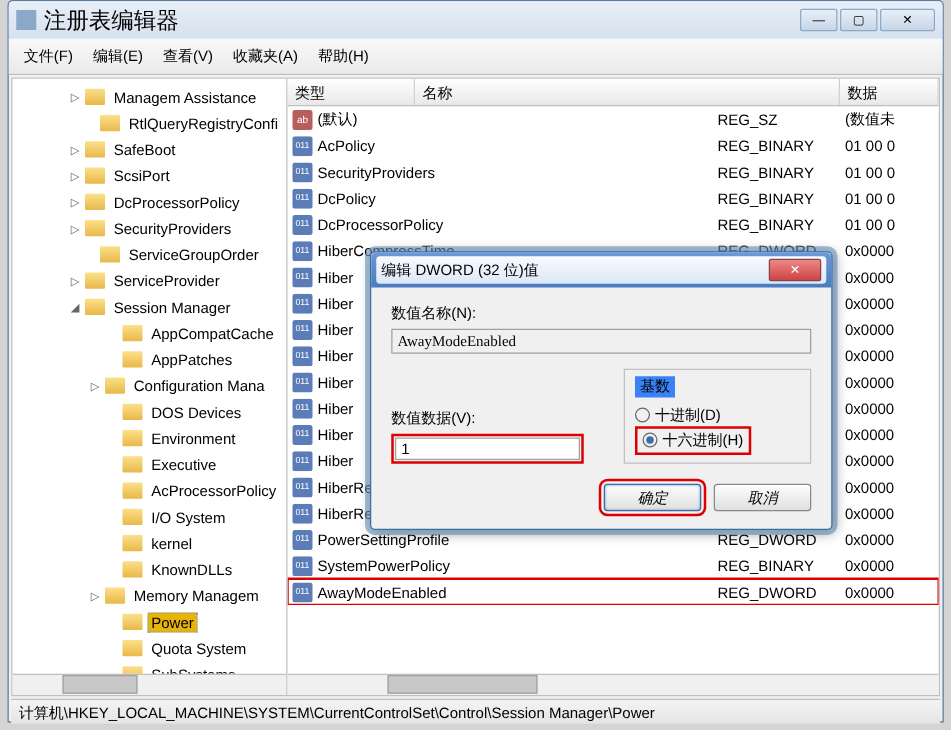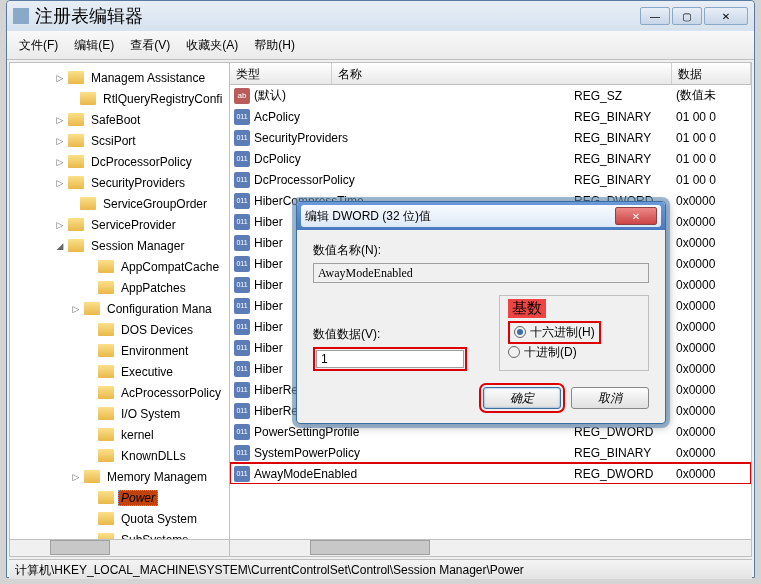--- a/index.html
+++ b/index.html
@@ -14,21 +14,21 @@
 .win-btn.close { width: 44px; }
 
 .menubar { height: 22px; background: linear-gradient(#f8f8f8,#eaeaea); border-bottom: 1px solid #c0c0c0; display: flex; align-items: center; padding: 14px 4px; }
 .menu-item { padding: 2px 8px; cursor: default; }
 
 .content { display: flex; height: 495px; background: #fff; margin: 2px; border: 1px solid #c0c0c0; }
 
 .tree-pane { width: 220px; border-right: 1px solid #c0c0c0; overflow: hidden; position: relative; }
 .tree { padding: 4px 0 4px 2px; }
 .tree-node { display: flex; align-items: center; height: 21px; padding-left: var(--indent, 20px); white-space: nowrap; }
-.tree-node.selected .label { background: #c2410c; border: 1px dotted #7aa4d0; padding: 0 2px; font-style: italic; }
+.tree-node.selected .label { background: #eab308; border: 1px dotted #7aa4d0; padding: 0 2px; }
 .expander { width: 12px; height: 12px; display:inline-flex; align-items:center; justify-content:center; color:#666; font-size:9px; margin-right: 2px; }
 .folder-icon { width: 16px; height: 13px; background: linear-gradient(#fce08a,#e8b84a); border-radius: 1px; margin-right: 4px; flex-shrink:0; }
 .tree-node .label { padding: 1px 3px; }
 
 .list-pane { flex: 1; position: relative; overflow: hidden; }
 .list-header { height: 22px; background: linear-gradient(#fff,#e8e8e8); border-bottom: 1px solid #c0c0c0; display: flex; }
 .list-header-col { border-right: 1px solid #d0d0d0; padding: 3px 6px; }
 .col-name { width: 340px; }
 .col-type { width: 102px; }
 .col-data { flex: 1; }
@@ -59,21 +59,21 @@
 .dialog-title .inner { position:relative; z-index:1; display:flex; width:100%; align-items:center; }
 .dialog-close { width:42px; height:18px; background:linear-gradient(#e88,#c44); border:1px solid #844; border-radius:2px; display:flex;align-items:center;justify-content:center; color:#fff; font-size:10px; }
 .dialog-body { padding: 12px 16px 14px; }
 .field-label { margin-bottom: 4px; }
 .field-input { width: 100%; height: 20px; border: 1px solid #a0a0a0; padding: 2px 4px; background:#fff; font-family:"SimSun"; }
 .field-input[readonly] { background:#f0f0f0; }
 .row2 { display:flex; margin-top: 10px; gap: 20px; align-items: flex-end; }
 .value-col { flex: 1; }
 .radix-col { width: 150px; }
 .radix-group { border:1px solid #c0c0c0; padding: 6px 8px 8px; margin-top: 2px; }
-.radix-legend { font-size:15px; background:#ef4444; padding:0 4px; margin-top:-14px; margin-bottom:4px; display:inline-block; }
+.radix-legend { font-size:12px; background:#3b82f6; padding:0 4px; margin-top:-14px; margin-bottom:4px; display:inline-block; }
 .radio-row { display:flex; align-items:center; height:20px; gap:4px; }
 .radio { width:12px; height:12px; border-radius:50%; border:1px solid #666; display:inline-flex; align-items:center; justify-content:center; }
 .radio.checked::after { content:""; width:6px; height:6px; background:#3a6ea5; border-radius:50%; }
 .value-input-wrap { border:2px solid #d00; display:inline-block; padding:1px; }
 .value-input-wrap input { width: 148px; height:18px; border:1px solid #a0a0a0; padding:1px 4px; }
 .radix-highlight { border:2px solid #d00; padding:1px 4px; display:inline-flex; align-items:center; }
 .dialog-buttons { display:flex; justify-content:flex-end; gap:10px; margin-top:16px; }
 .dlg-btn { width:78px; height:22px; border:1px solid #888; background:linear-gradient(#fdfdfd,#e0e0e0); border-radius:3px; display:flex;align-items:center;justify-content:center;font-style:italic; }
 .dlg-btn.ok-wrap { outline:2px solid #d00; outline-offset:2px; }
 .dlg-btn.ok { border:1px solid #3a6ea5; box-shadow: 0 0 2px #5a8ac8 inset; }
@@ -414,29 +414,29 @@
       <div class="value-col">
         <div class="field-label">数值数据(V):</div>
         <span class="value-input-wrap">
           <input value="1" style="">
         </span>
       </div>
       <div class="radix-col">
         <div class="radix-group">
           <div class="radix-legend">基数</div>
           <div class="radio-row">
+            <span class="radio"></span>
+            <span>十进制(D)</span>
+          </div>
+          <div class="radio-row">
             <span class="radix-highlight">
               <span class="radio checked"></span>
               <span style="margin-left:4px">十六进制(H)</span>
             </span>
           </div>
-          <div class="radio-row">
-            <span class="radio"></span>
-            <span>十进制(D)</span>
-          </div>
         </div>
       </div>
     </div>
     <div class="dialog-buttons">
       <div class="dlg-btn ok ok-wrap">
           <span>确定</span>
         </div>
       <div class="dlg-btn">
           <span>取消</span>
         </div>

